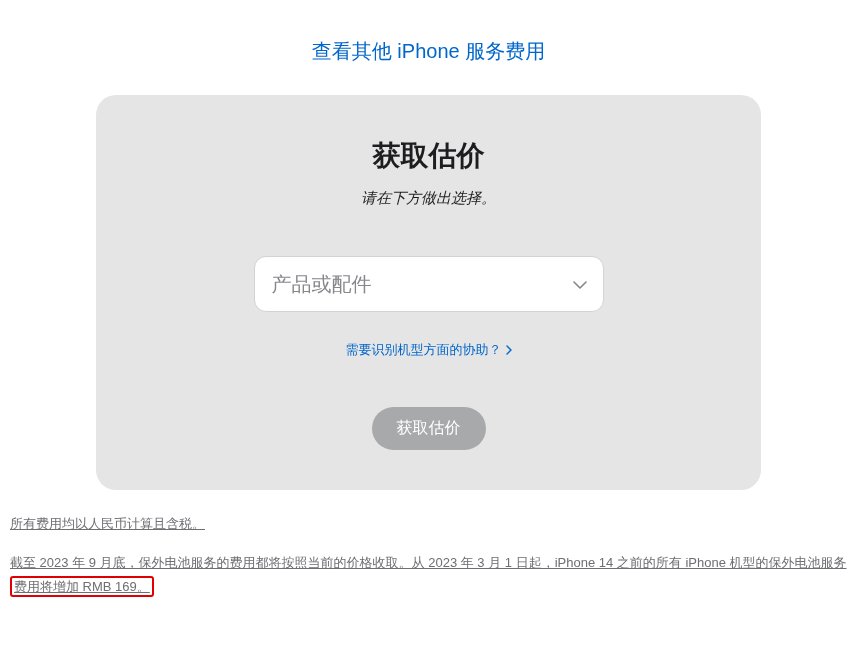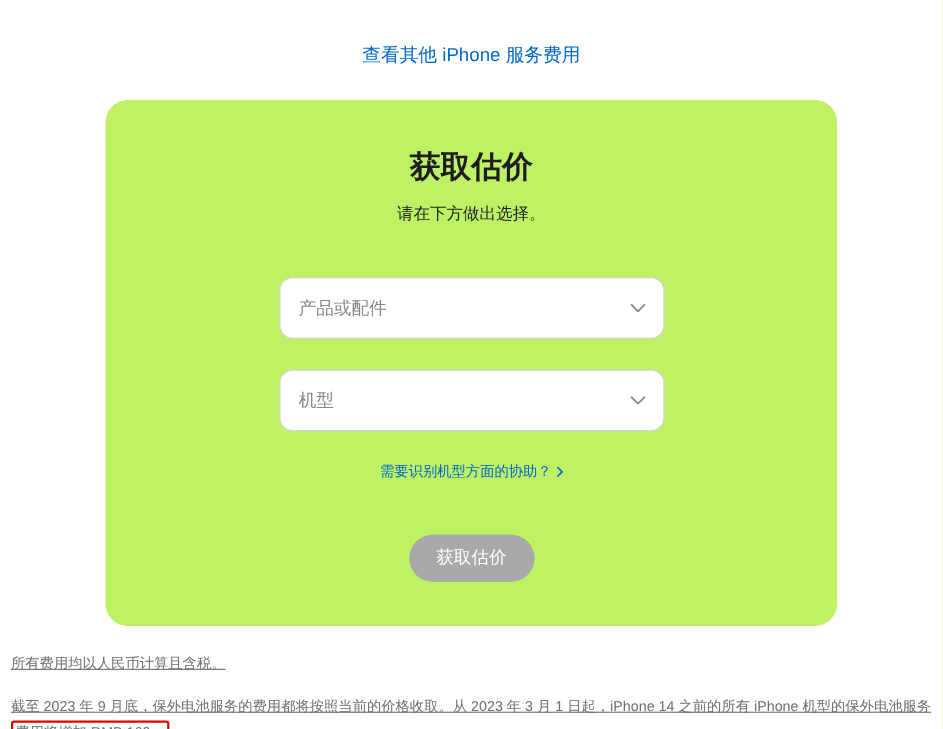--- a/index.html
+++ b/index.html
@@ -15,54 +15,55 @@
       overflow: hidden;
     }
     .top-link {
       text-align: center;
       padding-top: 38px;
       padding-bottom: 30px;
     }
     .top-link a {
       color: #0066cc;
       text-decoration: none;
-      font-size: 17px;
+      font-size: 20px;
     }
     .estimate-card {
-      background: #bef264;
+      background: #e5e5e5;
       border-radius: 20px;
       margin: 0 auto;
       width: 665px;
       padding: 42px 40px 40px 40px;
       text-align: center;
     }
     .card-title {
       font-size: 28px;
       font-weight: 600;
       color: #1d1d1f;
       margin-bottom: 14px;
     }
     .card-subtitle {
       font-size: 15px;
       color: #1d1d1f;
       margin-bottom: 48px;
+      font-style: italic;
     }
     .select-wrapper {
       position: relative;
       width: 350px;
       margin: 0 auto 28px auto;
     }
     .select-box {
       width: 100%;
       height: 56px;
       background: #ffffff;
       border: 1px solid #d2d2d7;
       border-radius: 12px;
       padding: 0 42px 0 17px;
-      font-size: 16px;
+      font-size: 20px;
       color: #86868b;
       text-align: left;
       cursor: pointer;
       appearance: none;
       display: flex;
       align-items: center;
       position: relative;
       margin-top: 20px;
     }
     .chevron {
@@ -127,30 +128,20 @@
     <div class="select-box">
       <span>产品或配件</span>
     </div>
     <span class="chevron">
       <svg width="14" height="8" viewBox="0 0 14 8" fill="none">
           <path d="M1 1L7 7L13 1" stroke="#86868b" stroke-width="1.6" stroke-linecap="round" stroke-linejoin="round"></path>
         </svg>
     </span>
   </div>
 
-  <div class="select-wrapper">
-    <div class="select-box">
-      <span>机型</span>
-    </div>
-    <span class="chevron">
-      <svg width="14" height="8" viewBox="0 0 14 8" fill="none">
-          <path d="M1 1L7 7L13 1" stroke="#86868b" stroke-width="1.6" stroke-linecap="round" stroke-linejoin="round"></path>
-        </svg>
-    </span>
-  </div>
 
   <a href="#" class="help-link">
     <span>需要识别机型方面的协助？</span>
     <span class="chev-right">
       <svg width="6" height="10" viewBox="0 0 6 10" fill="none">
           <path d="M1 1L5 5L1 9" stroke="#0066cc" stroke-width="1.4" stroke-linecap="round" stroke-linejoin="round"></path>
         </svg>
     </span>
   </a>
 

